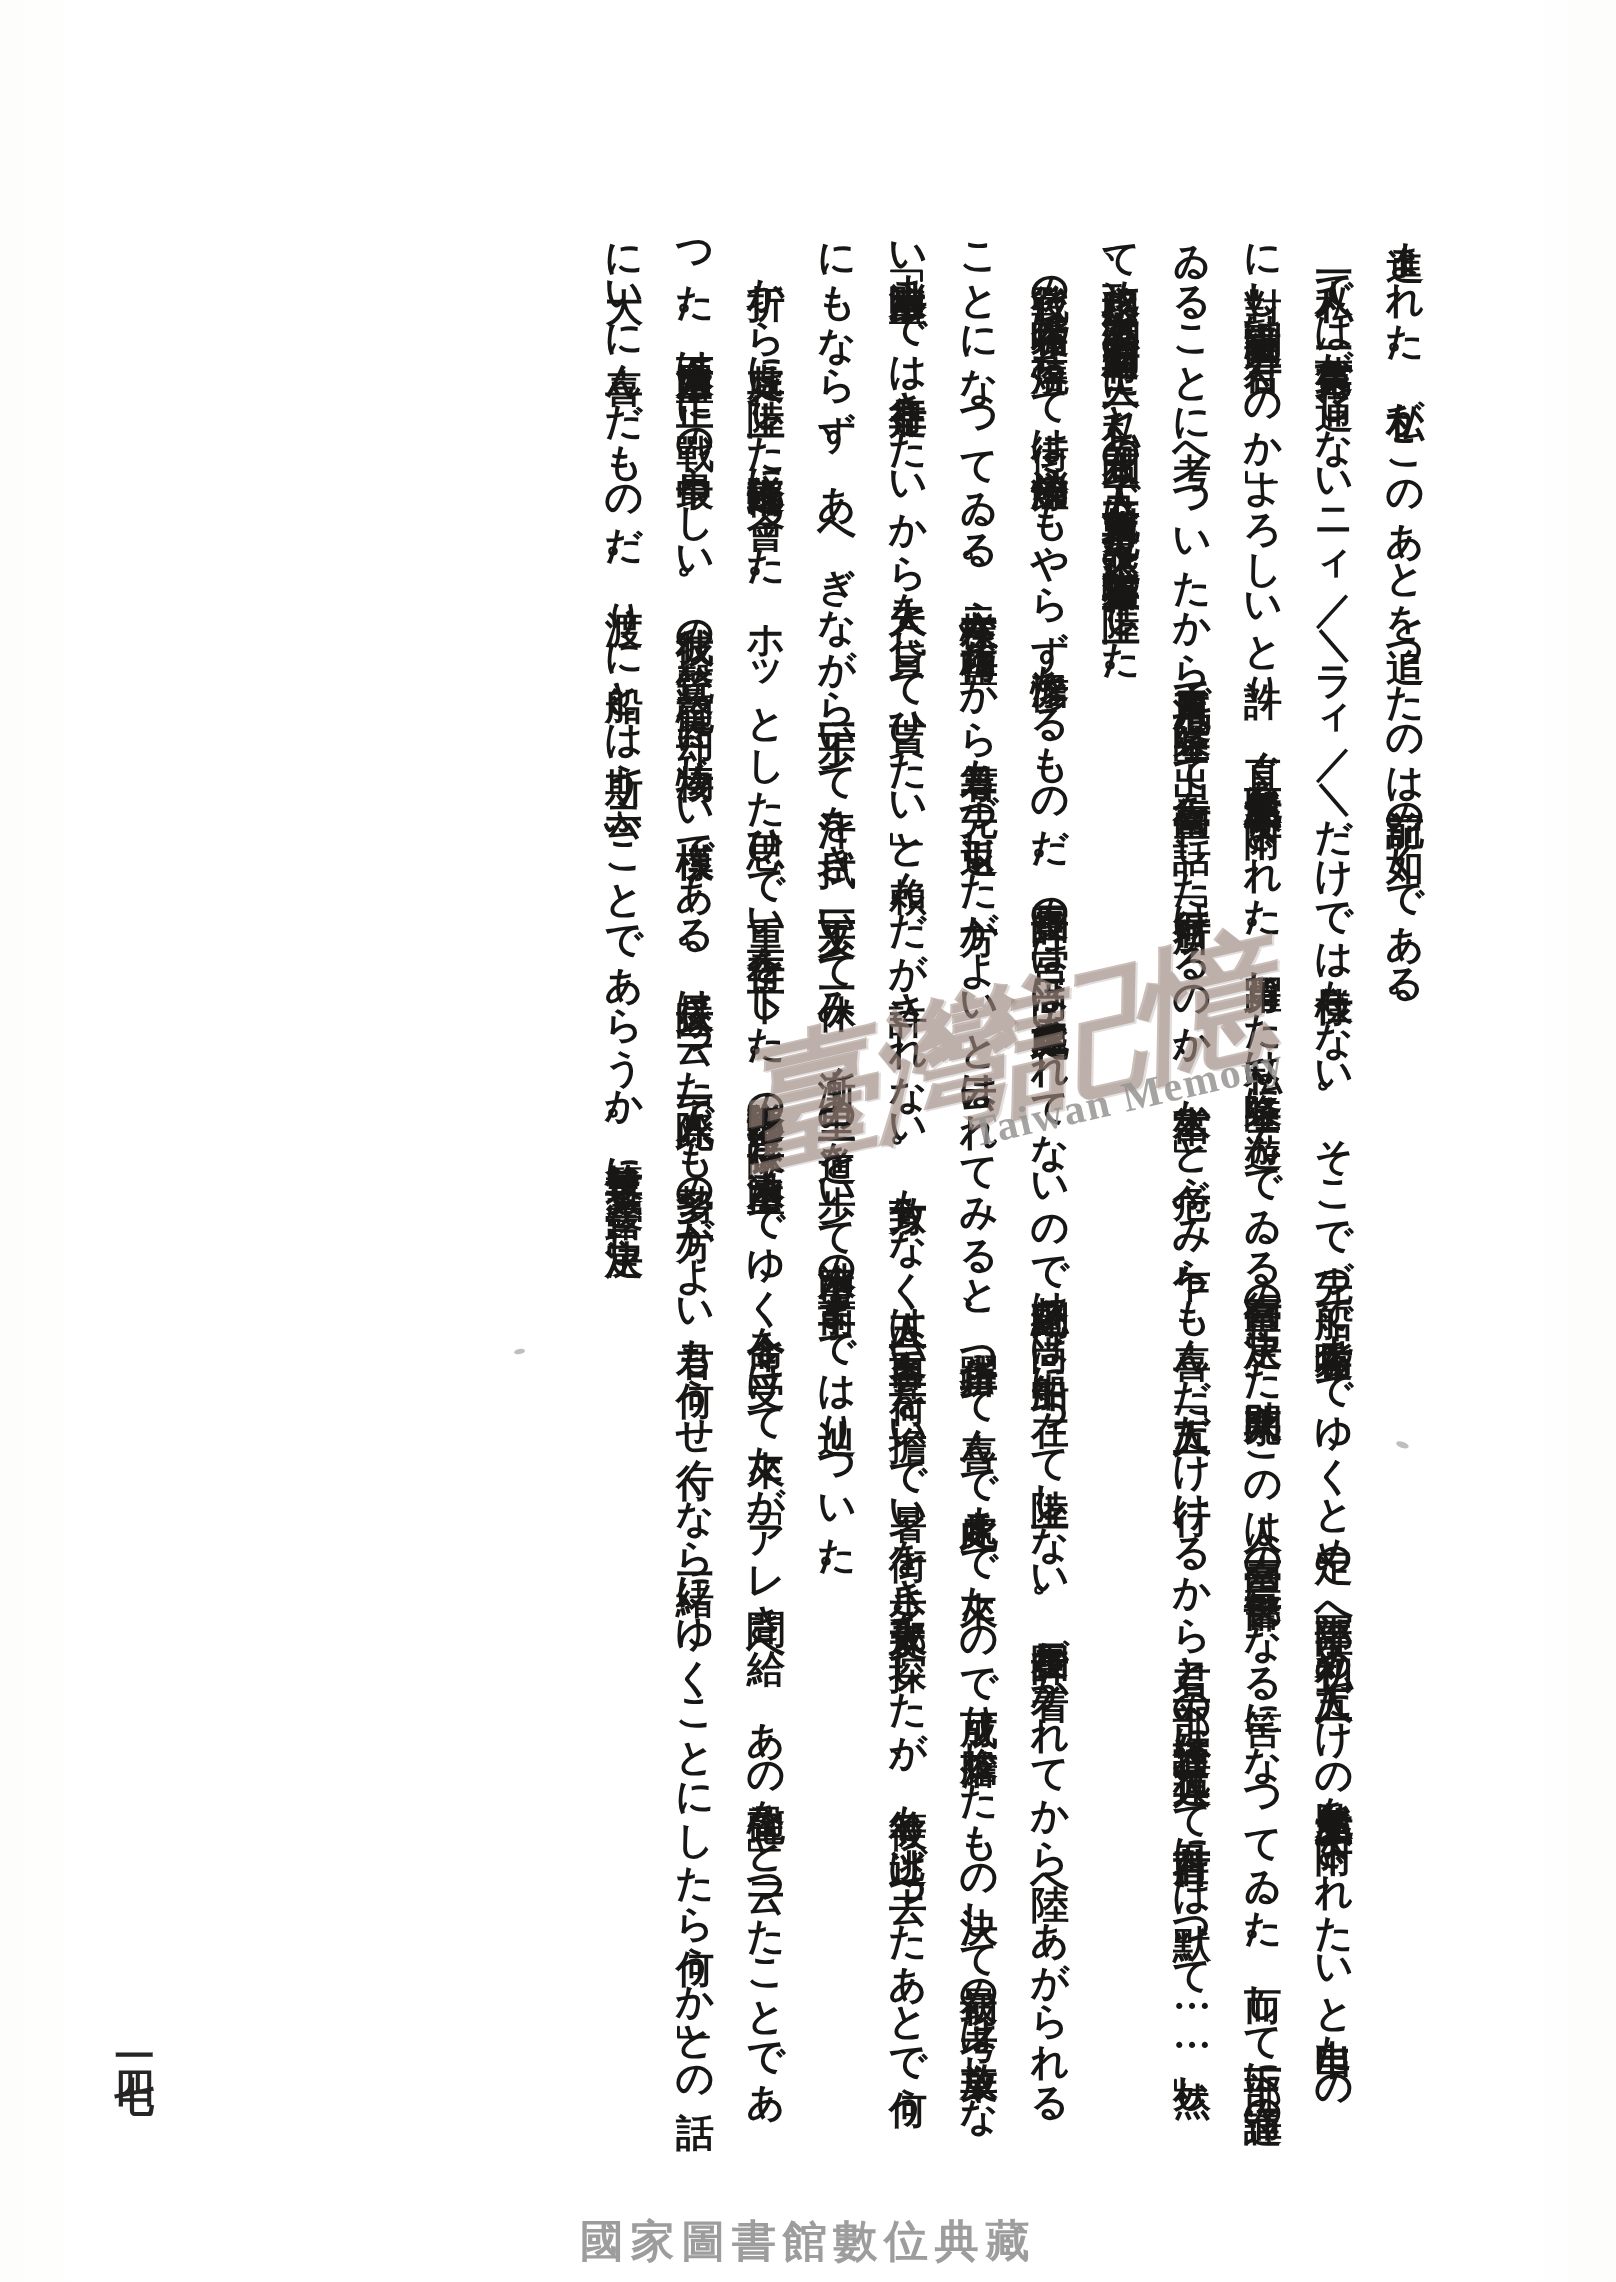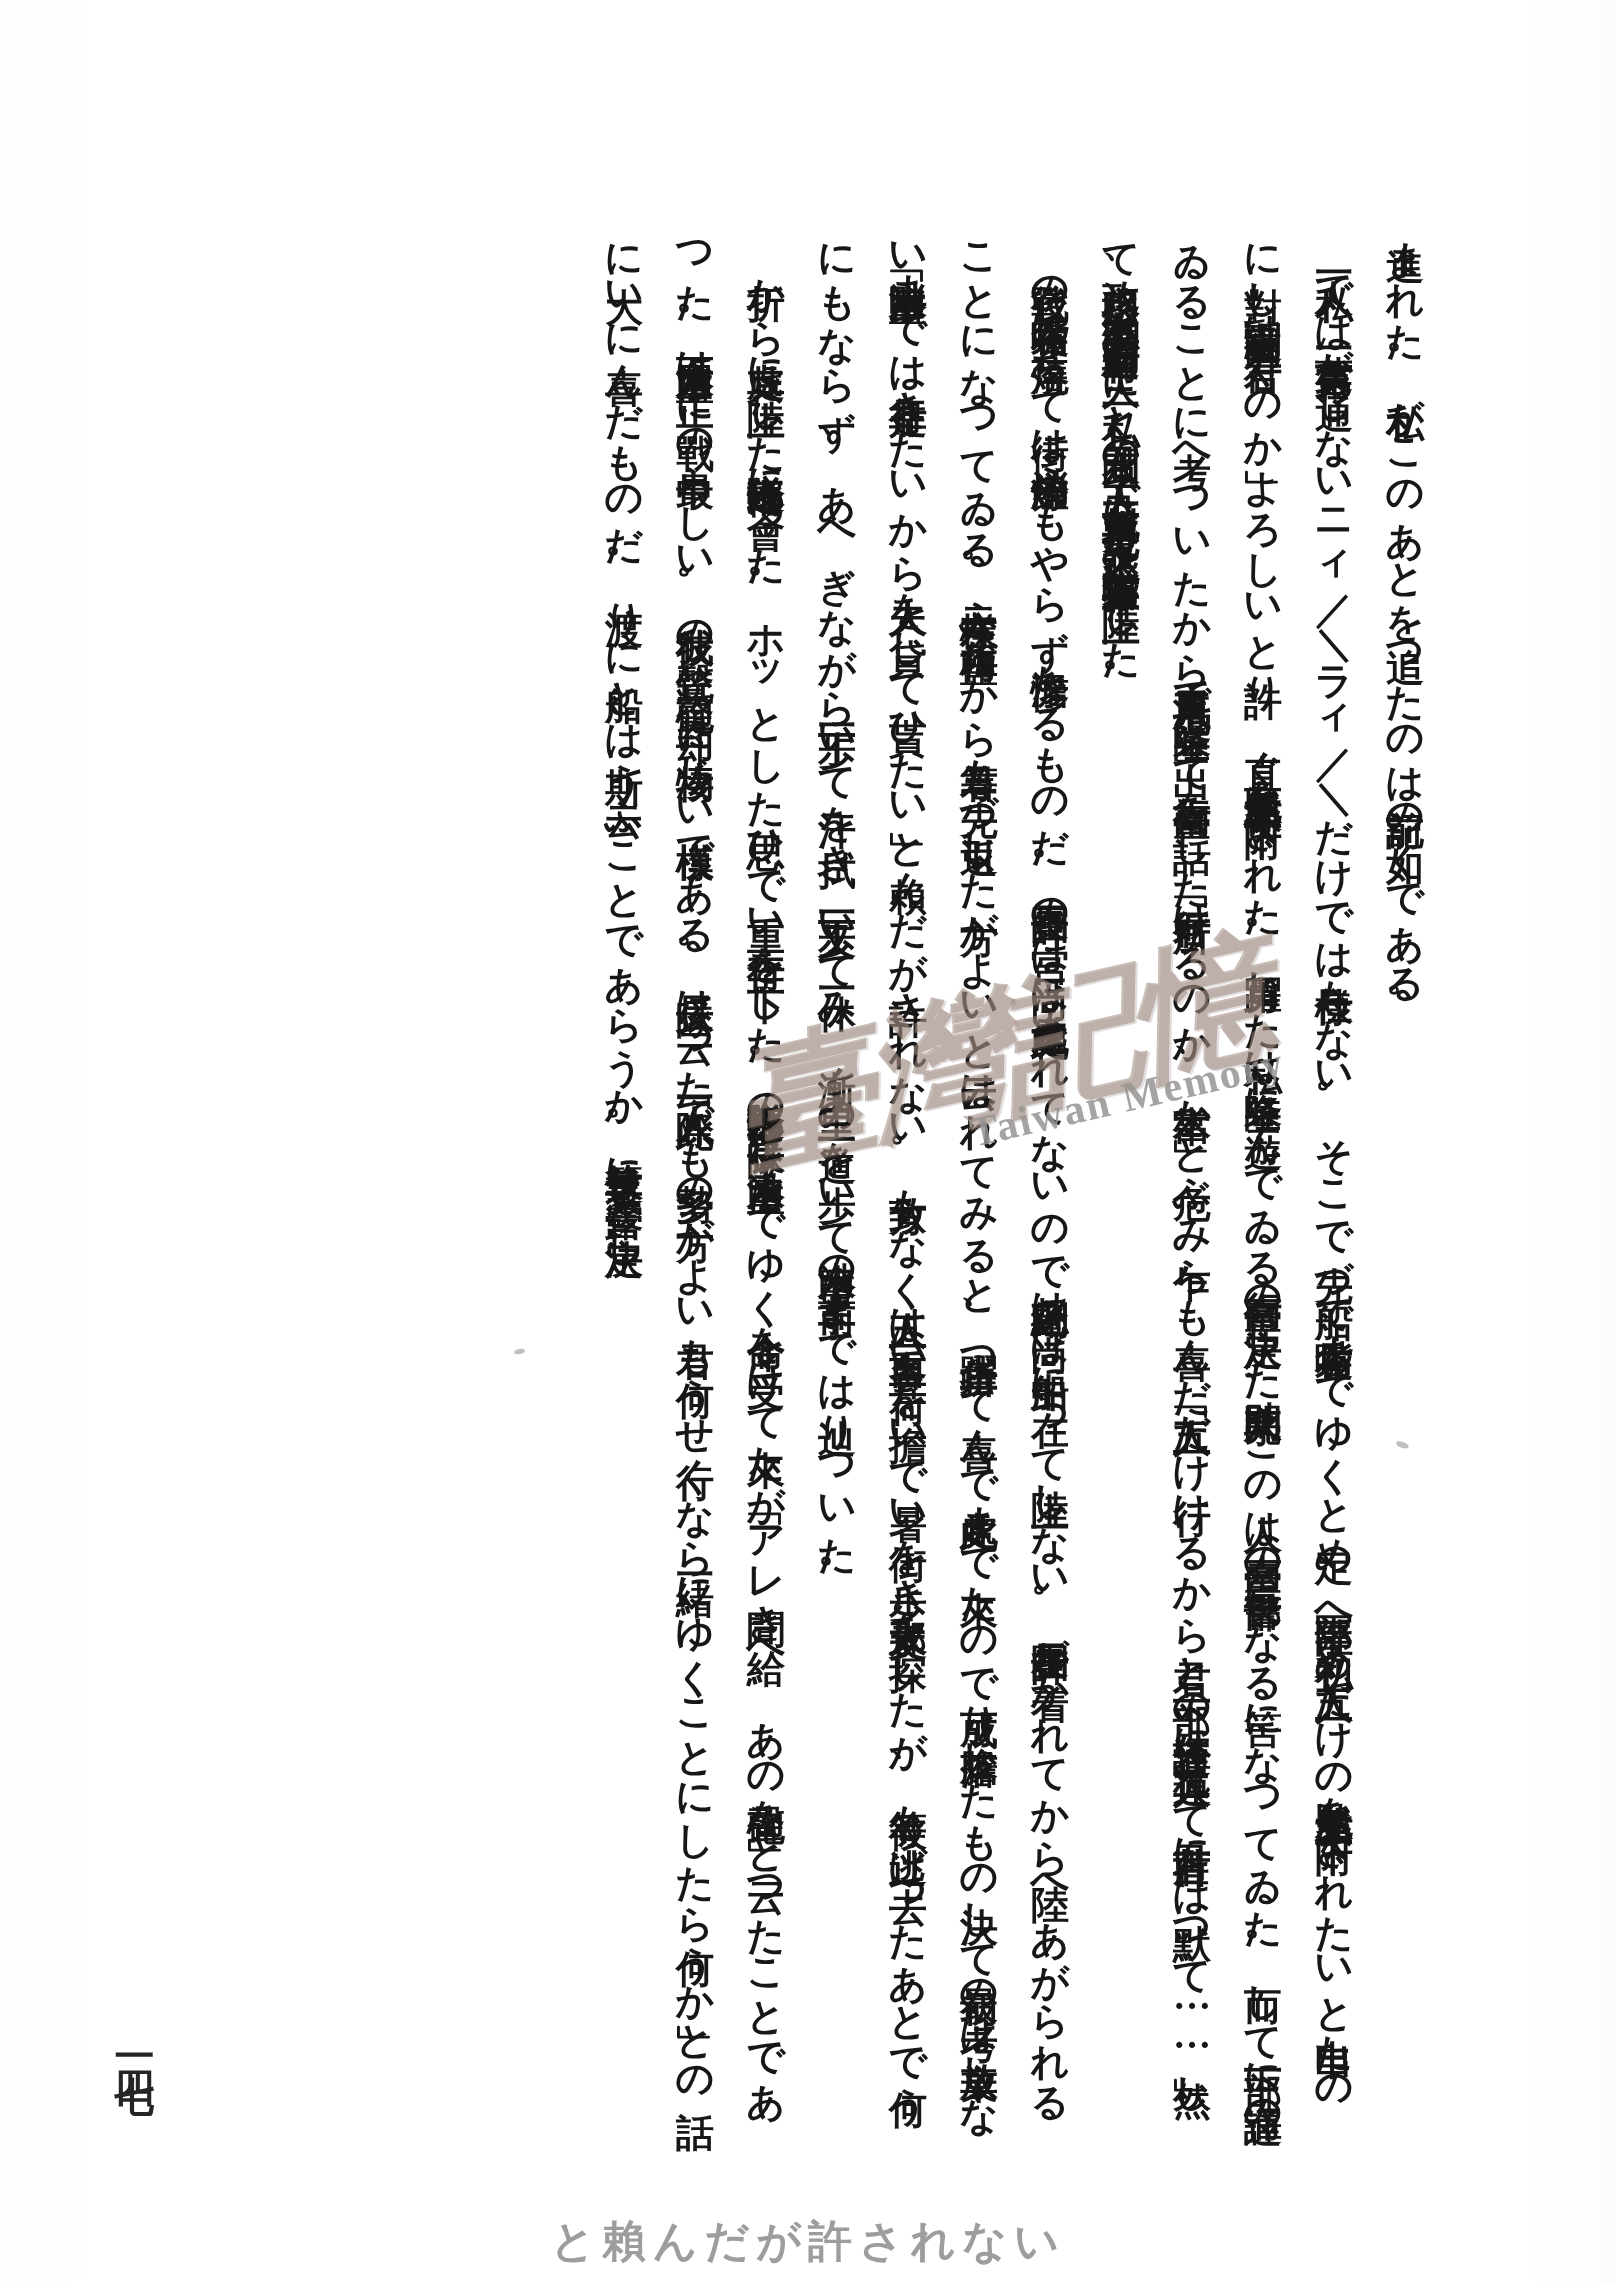--- a/index.html
+++ b/index.html
@@ -99,19 +99,19 @@
     <p class="indent">折から其處に上陸した輸送部隊に會つた。ホッとした思ひで重い行李を下した。輸送部隊の隊長は鹽水港までゆく命令を受けて來たが「アレ聞き給へ　あの砲聲を」と云つたことであつた。鹽水港方面は正に戰の最中らしい。彼我の銃聲、砲聲、却々に物凄じい模樣である。隊長は云つた「此際一人でも多勢の方がよい君も何うせ行くなら一緒にゆくことにしたら何うか」との話に大いに喜んだものだ。渡りに船とは斯う云ふことであらうか。早速竹籔に露營と決定し</p>
   </div>
 
   <div class="watermark">
     <div class="wm-kanji">臺灣記憶</div>
     <div class="wm-latin">Taiwan Memory</div>
   </div>
 
   <div class="page-number">一四七</div>
 
-  <div class="footer-caption">と賴んだが許されない</div>
+  <div class="footer-caption">國家圖書館數位典藏</div>
 
   <div class="speck s1"></div>
   <div class="speck s2"></div>
 
 </div>
 
 
 </body></html>

